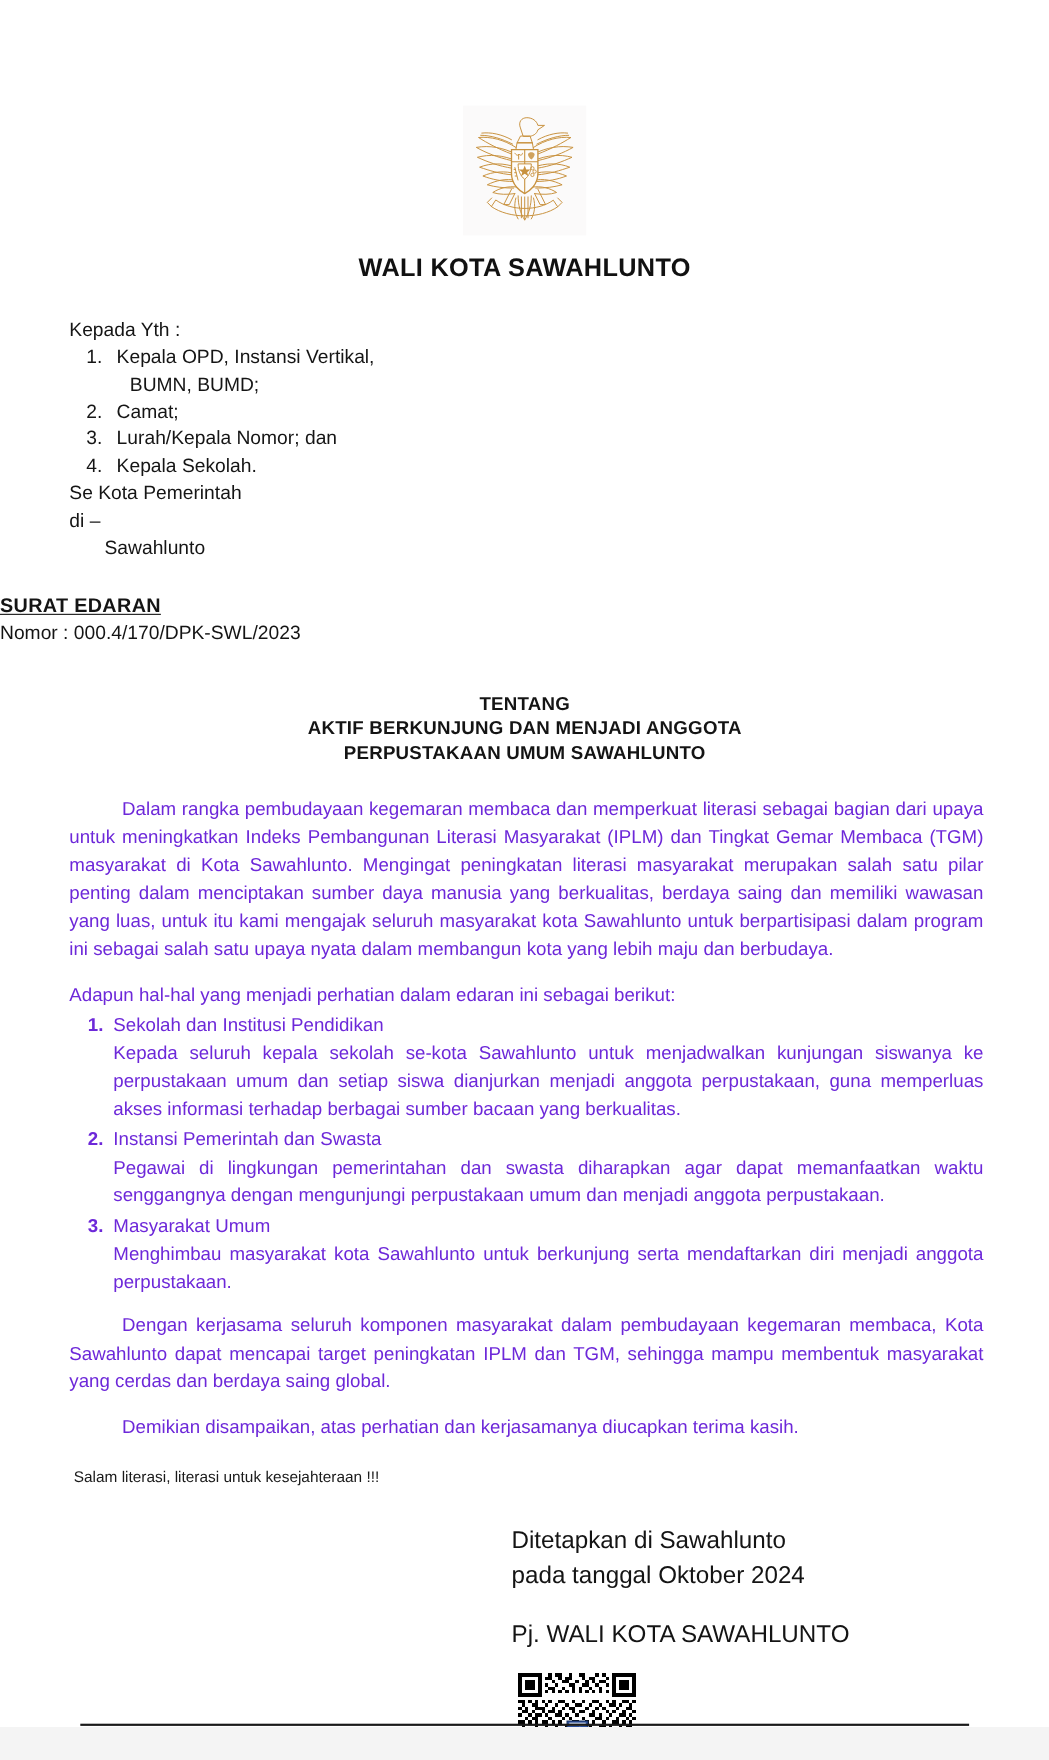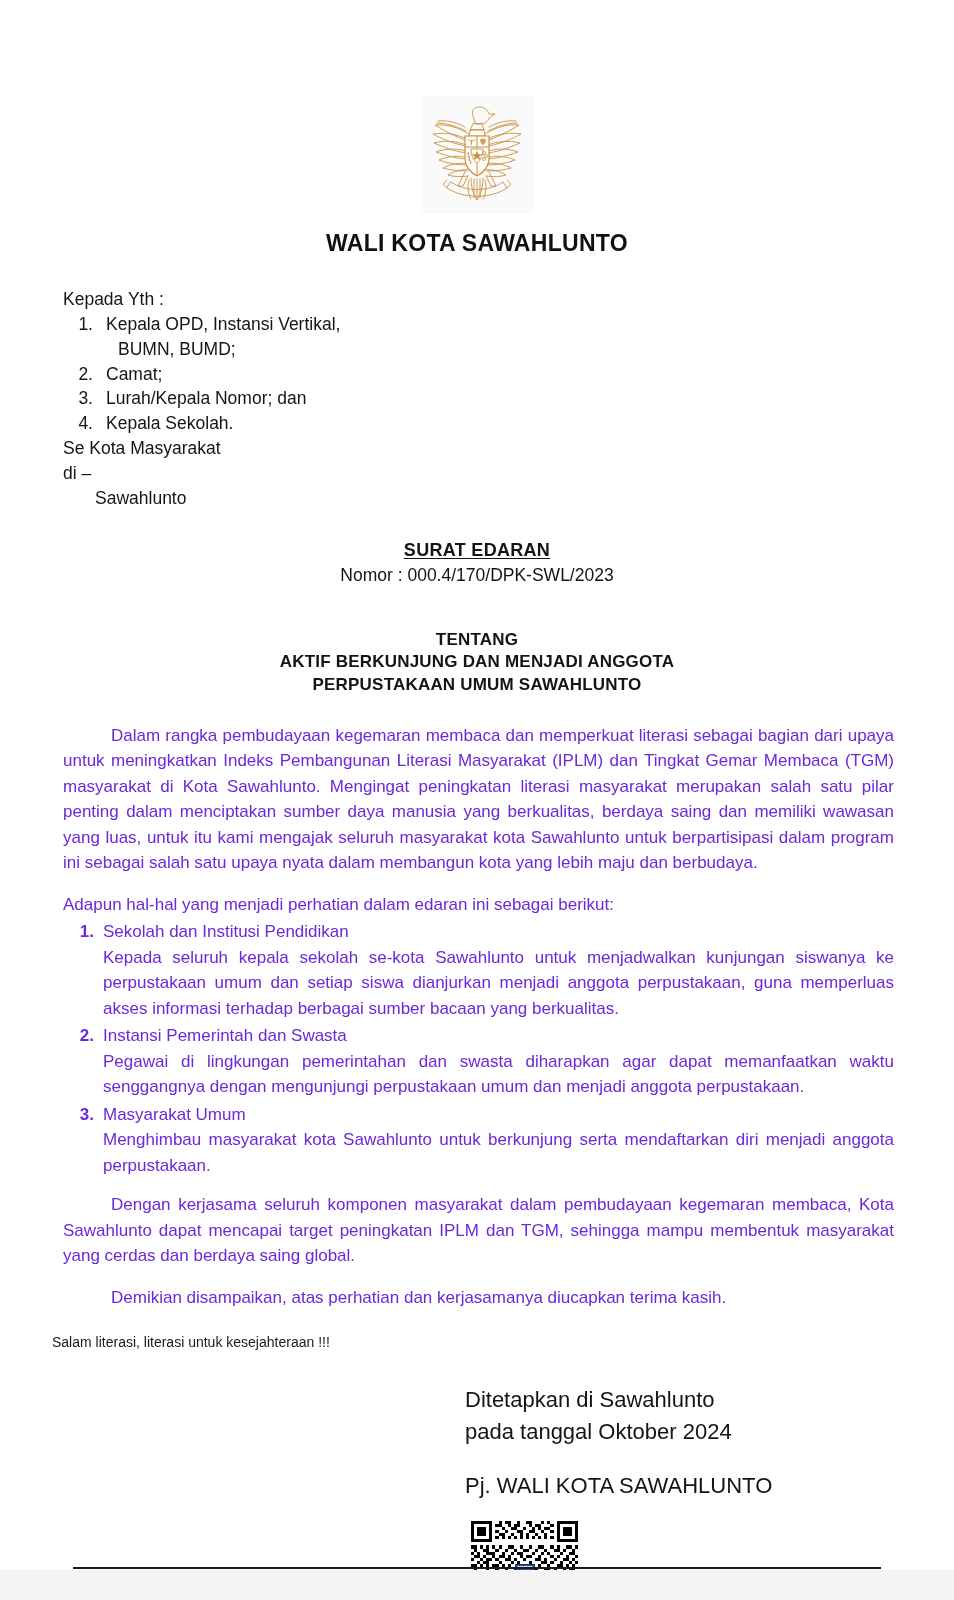--- a/index.html
+++ b/index.html
@@ -79,21 +79,20 @@
     padding-left: 55px;
   }
   .addr-tail { }
   .addr-di-city {
     padding-left: 32px;
   }
 
   
   .doc-title {
     margin-top: 29px;
-    text-align: center;
   }
   .doc-title .st {
     font-size: 18px;
     font-weight: bold;
     text-decoration: underline;
     text-underline-offset: 2px;
     letter-spacing: 0.3px;
   }
   .doc-title .nomor {
     margin-top: 4px;
@@ -150,21 +149,21 @@
   .item-text {
     text-align: justify;
     text-justify: inter-word;
     line-height: 1.5;
   }
 
   .para-gap { height: 14px; }
 
   .salam {
     margin-top: 24px;
-    padding-left: 52px;
+    padding-left: 67px;
     font-size: 14px;
     color: #1a1a1a;
   }
 
   
   .sig {
     margin-top: 34px;
     padding-left: 465px;
     font-size: 22px;
     line-height: 1.45;
@@ -303,21 +302,21 @@
       </li>
       <li>
         <span class="addr-num">3.</span>
         <span class="addr-txt">Lurah/Kepala Nomor; dan</span>
       </li>
       <li>
         <span class="addr-num">4.</span>
         <span class="addr-txt">Kepala Sekolah.</span>
       </li>
     </ul>
-    <div class="addr-tail">Se Kota Masyarakat</div>
+    <div class="addr-tail">Se Kota Pemerintah</div>
     <div class="addr-tail">di –</div>
     <div class="addr-di-city">Sawahlunto</div>
   </div>
 
   <div class="doc-title">
     <div class="st">SURAT EDARAN</div>
     <div class="nomor">Nomor : 000.4/170/DPK-SWL/2023</div>
   </div>
 
   <div class="tentang">

